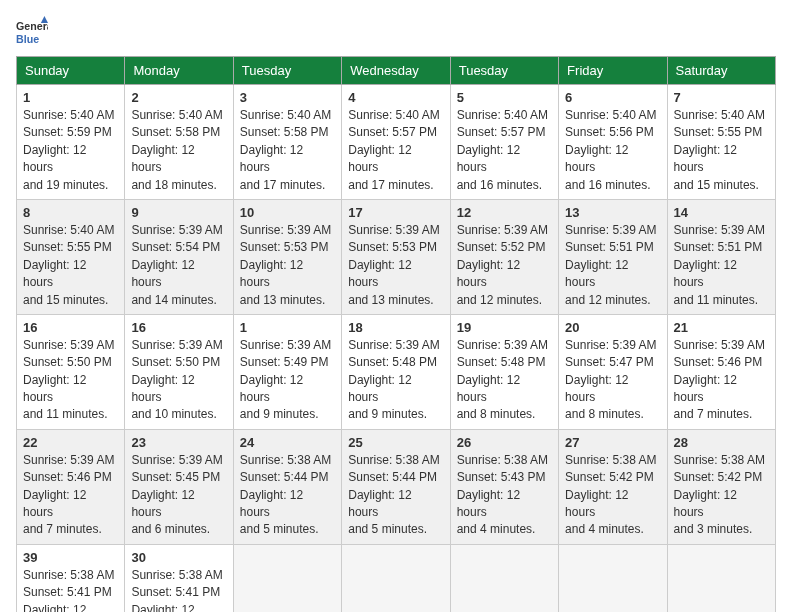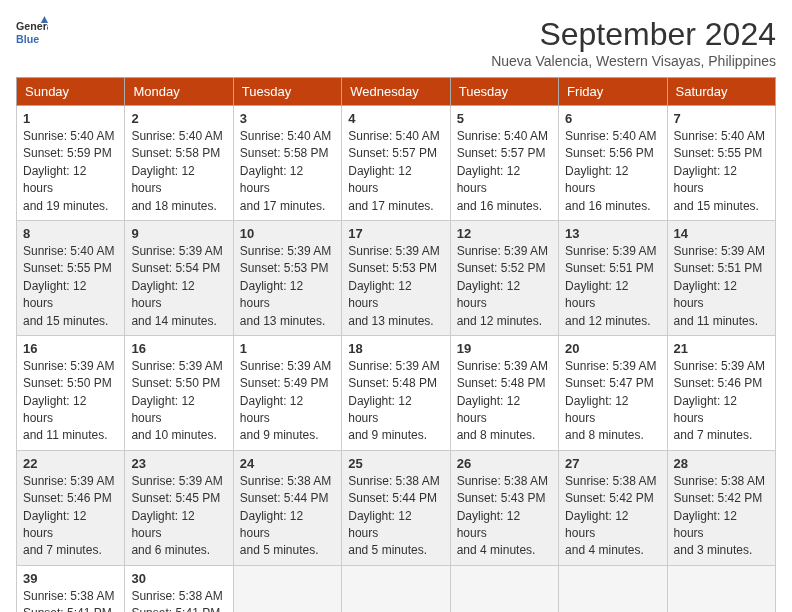--- a/index.html
+++ b/index.html
@@ -36,21 +36,21 @@
     .location {
       font-size: 14px;
       color: #555;
     }
     .calendar {
       width: 100%;
       border-collapse: collapse;
       margin-top: 8px;
     }
     .calendar th {
-      background: #c2410c;
+      background: #15803d;
       color: #fff;
       text-align: left;
       padding: 6px 8px;
       font-size: 13px;
       font-weight: normal;
       border: 1px solid #aaa;
     }
     .calendar td {
       vertical-align: top;
       border: 1px solid #ccc;
@@ -82,24 +82,20 @@
 </head>
 <body>
 
 <div class="header-area">
   <div class="logo">
     <svg class="logo-icon" viewBox="0 0 36 36">
       <text x="0" y="16" font-size="12" font-weight="bold" fill="#333">General</text>
       <text x="0" y="30" font-size="12" font-weight="bold" fill="#3a6bb5">Blue</text>
       <polygon points="28,8 36,8 32,0" fill="#3a6bb5"></polygon>
     </svg>
-  </div>
-  <div class="title-area">
-    <div class="month-title">September 2024</div>
-    <div class="location">Nueva Valencia, Western Visayas, Philippines</div>
   </div>
 </div>
 
 <table class="calendar">
   <thead>
     <tr>
     <th>Sunday</th>
         <th>Monday</th>
         <th>Tuesday</th>
         <th>Wednesday</th>

